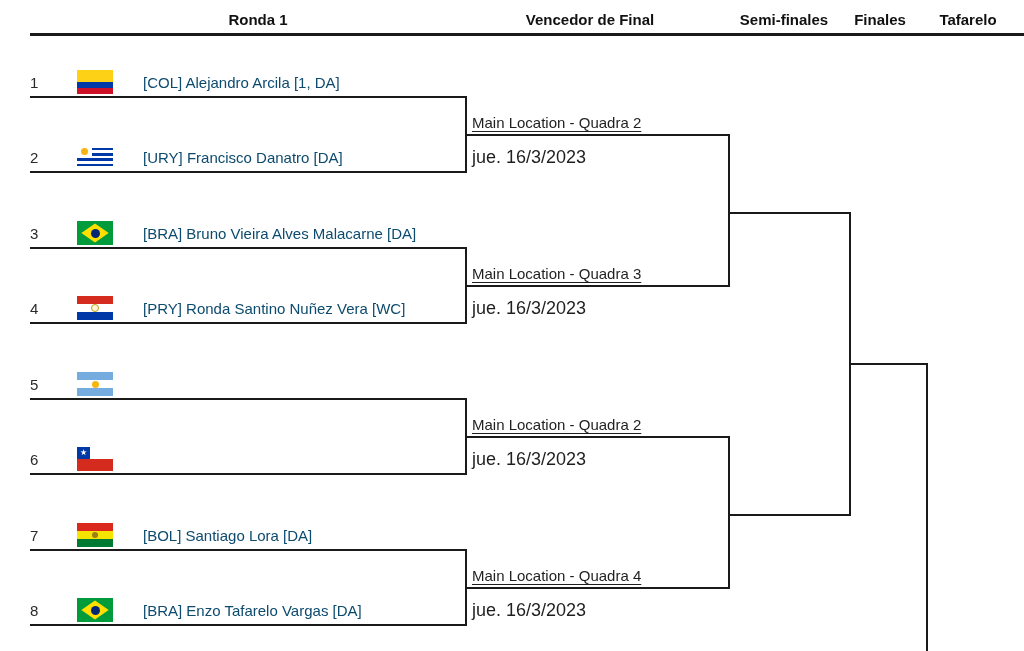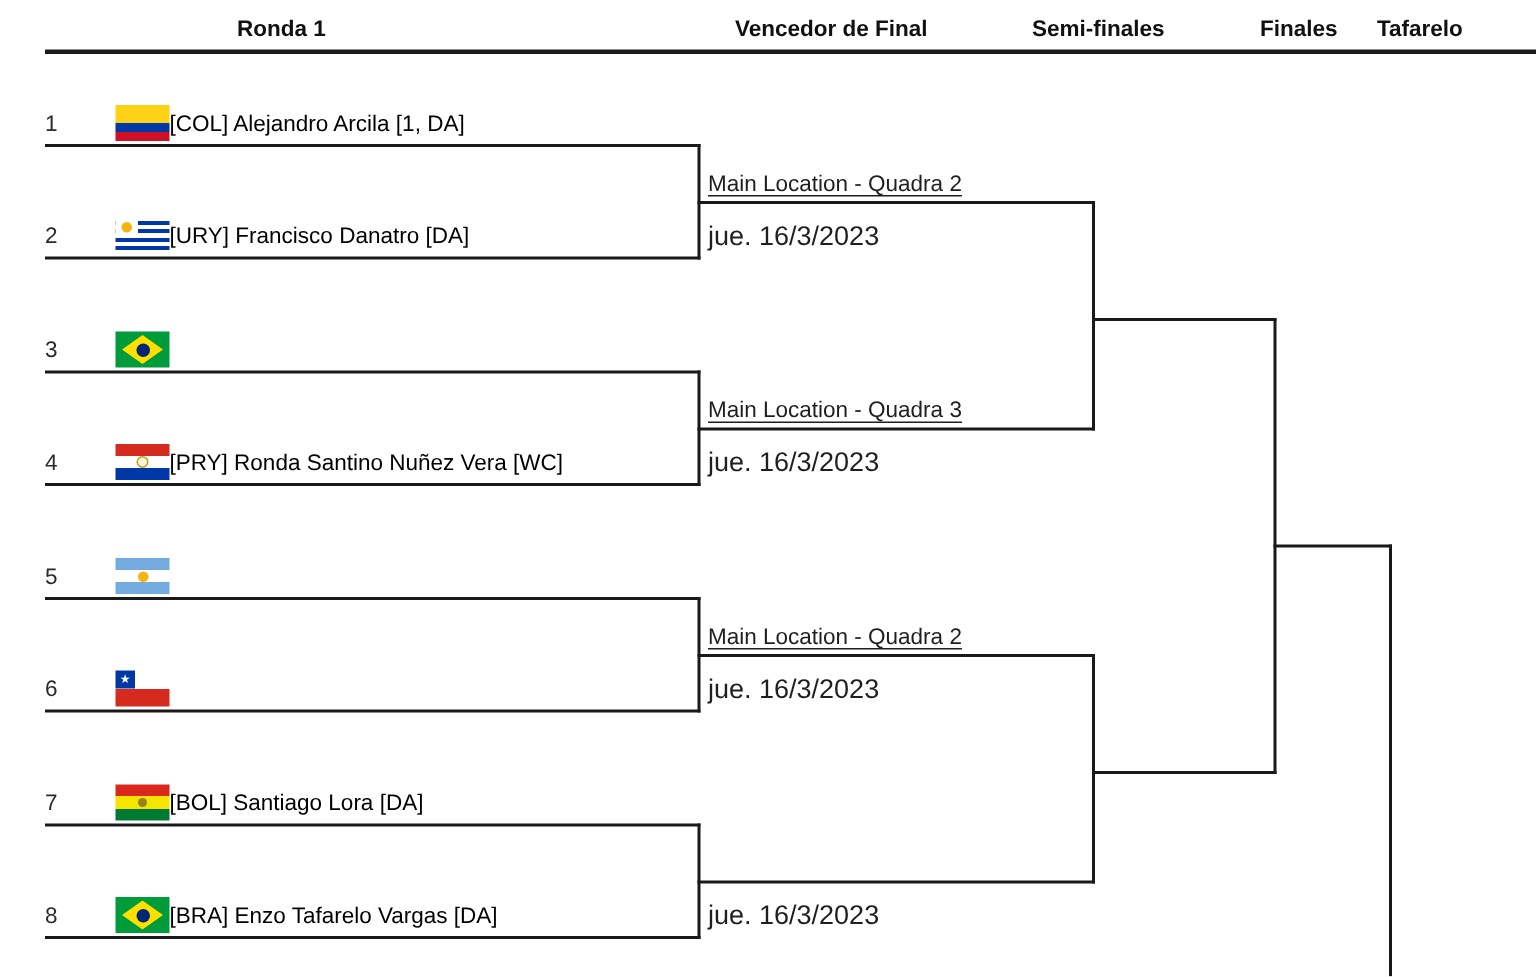--- a/index.html
+++ b/index.html
@@ -1,25 +1,25 @@
 <!DOCTYPE html>
 <html><head>
 <meta charset="utf-8">
 <style>
   html,body{margin:0;padding:0;background:#ffffff;}
   #page{position:relative;width:1024px;height:651px;background:#fff;overflow:hidden;
         font-family:"Liberation Sans","DejaVu Sans",sans-serif;color:#1f1f1f;}
   .hline{position:absolute;height:2px;background:#1a1a1a;}
   .vline{position:absolute;width:2px;background:#1a1a1a;}
   .header-label{position:absolute;top:10px;height:20px;line-height:20px;
-                font-size:15px;font-weight:700;color:#111;white-space:nowrap;}
+                font-size:15px;font-weight:700;text-align:center;color:#111;white-space:nowrap;}
   .header-rule{position:absolute;left:30px;top:33px;width:994px;height:3px;background:#1a1a1a;}
   .player-row{position:absolute;left:30px;width:437px;height:28px;display:flex;align-items:center;}
   .seed{flex:0 0 47px;font-size:15px;color:#2a2a2a;}
-  .player-label{margin-left:0;font-size:15px;white-space:nowrap;color:#000000;}
+  .player-label{margin-left:30px;font-size:15px;white-space:nowrap;color:#0c4a6e;}
   .flag{position:relative;flex:0 0 36px;width:36px;height:24px;display:inline-block;}
   .flag-colombia{background:linear-gradient(180deg,#FCD116 0 50%,#0038A8 50% 75%,#CE1126 75%);}
   .flag-uruguay{background:linear-gradient(180deg,#fff 0 11.1%,#0038A8 11.1% 22.2%,#fff 22.2% 33.3%,#0038A8 33.3% 44.4%,#fff 44.4% 55.6%,#0038A8 55.6% 66.7%,#fff 66.7% 77.8%,#0038A8 77.8% 88.9%,#fff 88.9%);}
   .flag-uruguay::before{content:"";position:absolute;left:0;top:0;width:15px;height:13px;background:#fff;}
   .flag-uruguay::after{content:"";position:absolute;left:4px;top:3px;width:7px;height:7px;border-radius:50%;background:#F6B40E;}
   .flag-brazil{background:#009B3A;}
   .flag-brazil::before{content:"";position:absolute;inset:0;background:#FEDF00;
       clip-path:polygon(50% 10%,88% 50%,50% 90%,12% 50%);}
   .flag-brazil::after{content:"";position:absolute;left:50%;top:50%;width:9px;height:9px;
       margin:-4.5px 0 0 -4.5px;border-radius:50%;background:#002776;}
@@ -41,38 +41,39 @@
   .match-date{position:absolute;left:472px;height:20px;line-height:20px;font-size:18px;
       color:#1f1f1f;white-space:nowrap;}
 </style>
 </head>
 <body>
 
 <div id="page">
 
   <div class="header-label" style="left:158px;width:200px;">Ronda 1</div>
   <div class="header-label" style="left:490px;width:200px;">Vencedor de Final</div>
-  <div class="header-label" style="left:688px;width:120px;">Semi-finales</div>
+  <div class="header-label" style="left:724px;width:120px;">Semi-finales</div>
   <div class="header-label" style="left:840px;width:80px;">Finales</div>
   <div class="header-label" style="left:918px;width:100px;">Tafarelo</div>
   <div class="header-rule"></div>
 
   <div class="player-row" style="top:68px;">
     <span class="seed">1</span>
     <span class="flag flag-colombia"></span>
     <span class="player-label">[COL] Alejandro Arcila [1, DA]</span>
   </div>
   <div class="player-row" style="top:143px;">
     <span class="seed">2</span>
     <span class="flag flag-uruguay"></span>
     <span class="player-label">[URY] Francisco Danatro [DA]</span>
   </div>
   <div class="player-row" style="top:219px;">
     <span class="seed">3</span>
     <span class="flag flag-brazil"></span>
+    <span class="player-label">[BRA] Bruno Vieira Alves Malacarne [DA]</span>
   </div>
   <div class="player-row" style="top:294px;">
     <span class="seed">4</span>
     <span class="flag flag-paraguay"></span>
     <span class="player-label">[PRY] Ronda Santino Nuñez Vera [WC]</span>
   </div>
   <div class="player-row" style="top:370px;">
     <span class="seed">5</span>
     <span class="flag flag-argentina"></span>
   </div>
@@ -90,20 +91,21 @@
     <span class="flag flag-brazil"></span>
     <span class="player-label">[BRA] Enzo Tafarelo Vargas [DA]</span>
   </div>
 
   <div class="match-location" style="top:113px;">Main Location - Quadra 2</div>
   <div class="match-date" style="top:147px;">jue. 16/3/2023</div>
   <div class="match-location" style="top:264px;">Main Location - Quadra 3</div>
   <div class="match-date" style="top:298px;">jue. 16/3/2023</div>
   <div class="match-location" style="top:415px;">Main Location - Quadra 2</div>
   <div class="match-date" style="top:449px;">jue. 16/3/2023</div>
+  <div class="match-location" style="top:566px;">Main Location - Quadra 4</div>
   <div class="match-date" style="top:600px;">jue. 16/3/2023</div>
 
   <div class="hline" style="left:30px;top:96px;width:437px;"></div>
   <div class="hline" style="left:30px;top:171px;width:437px;"></div>
   <div class="hline" style="left:30px;top:247px;width:437px;"></div>
   <div class="hline" style="left:30px;top:322px;width:437px;"></div>
   <div class="hline" style="left:30px;top:398px;width:437px;"></div>
   <div class="hline" style="left:30px;top:473px;width:437px;"></div>
   <div class="hline" style="left:30px;top:549px;width:437px;"></div>
   <div class="hline" style="left:30px;top:624px;width:437px;"></div>

